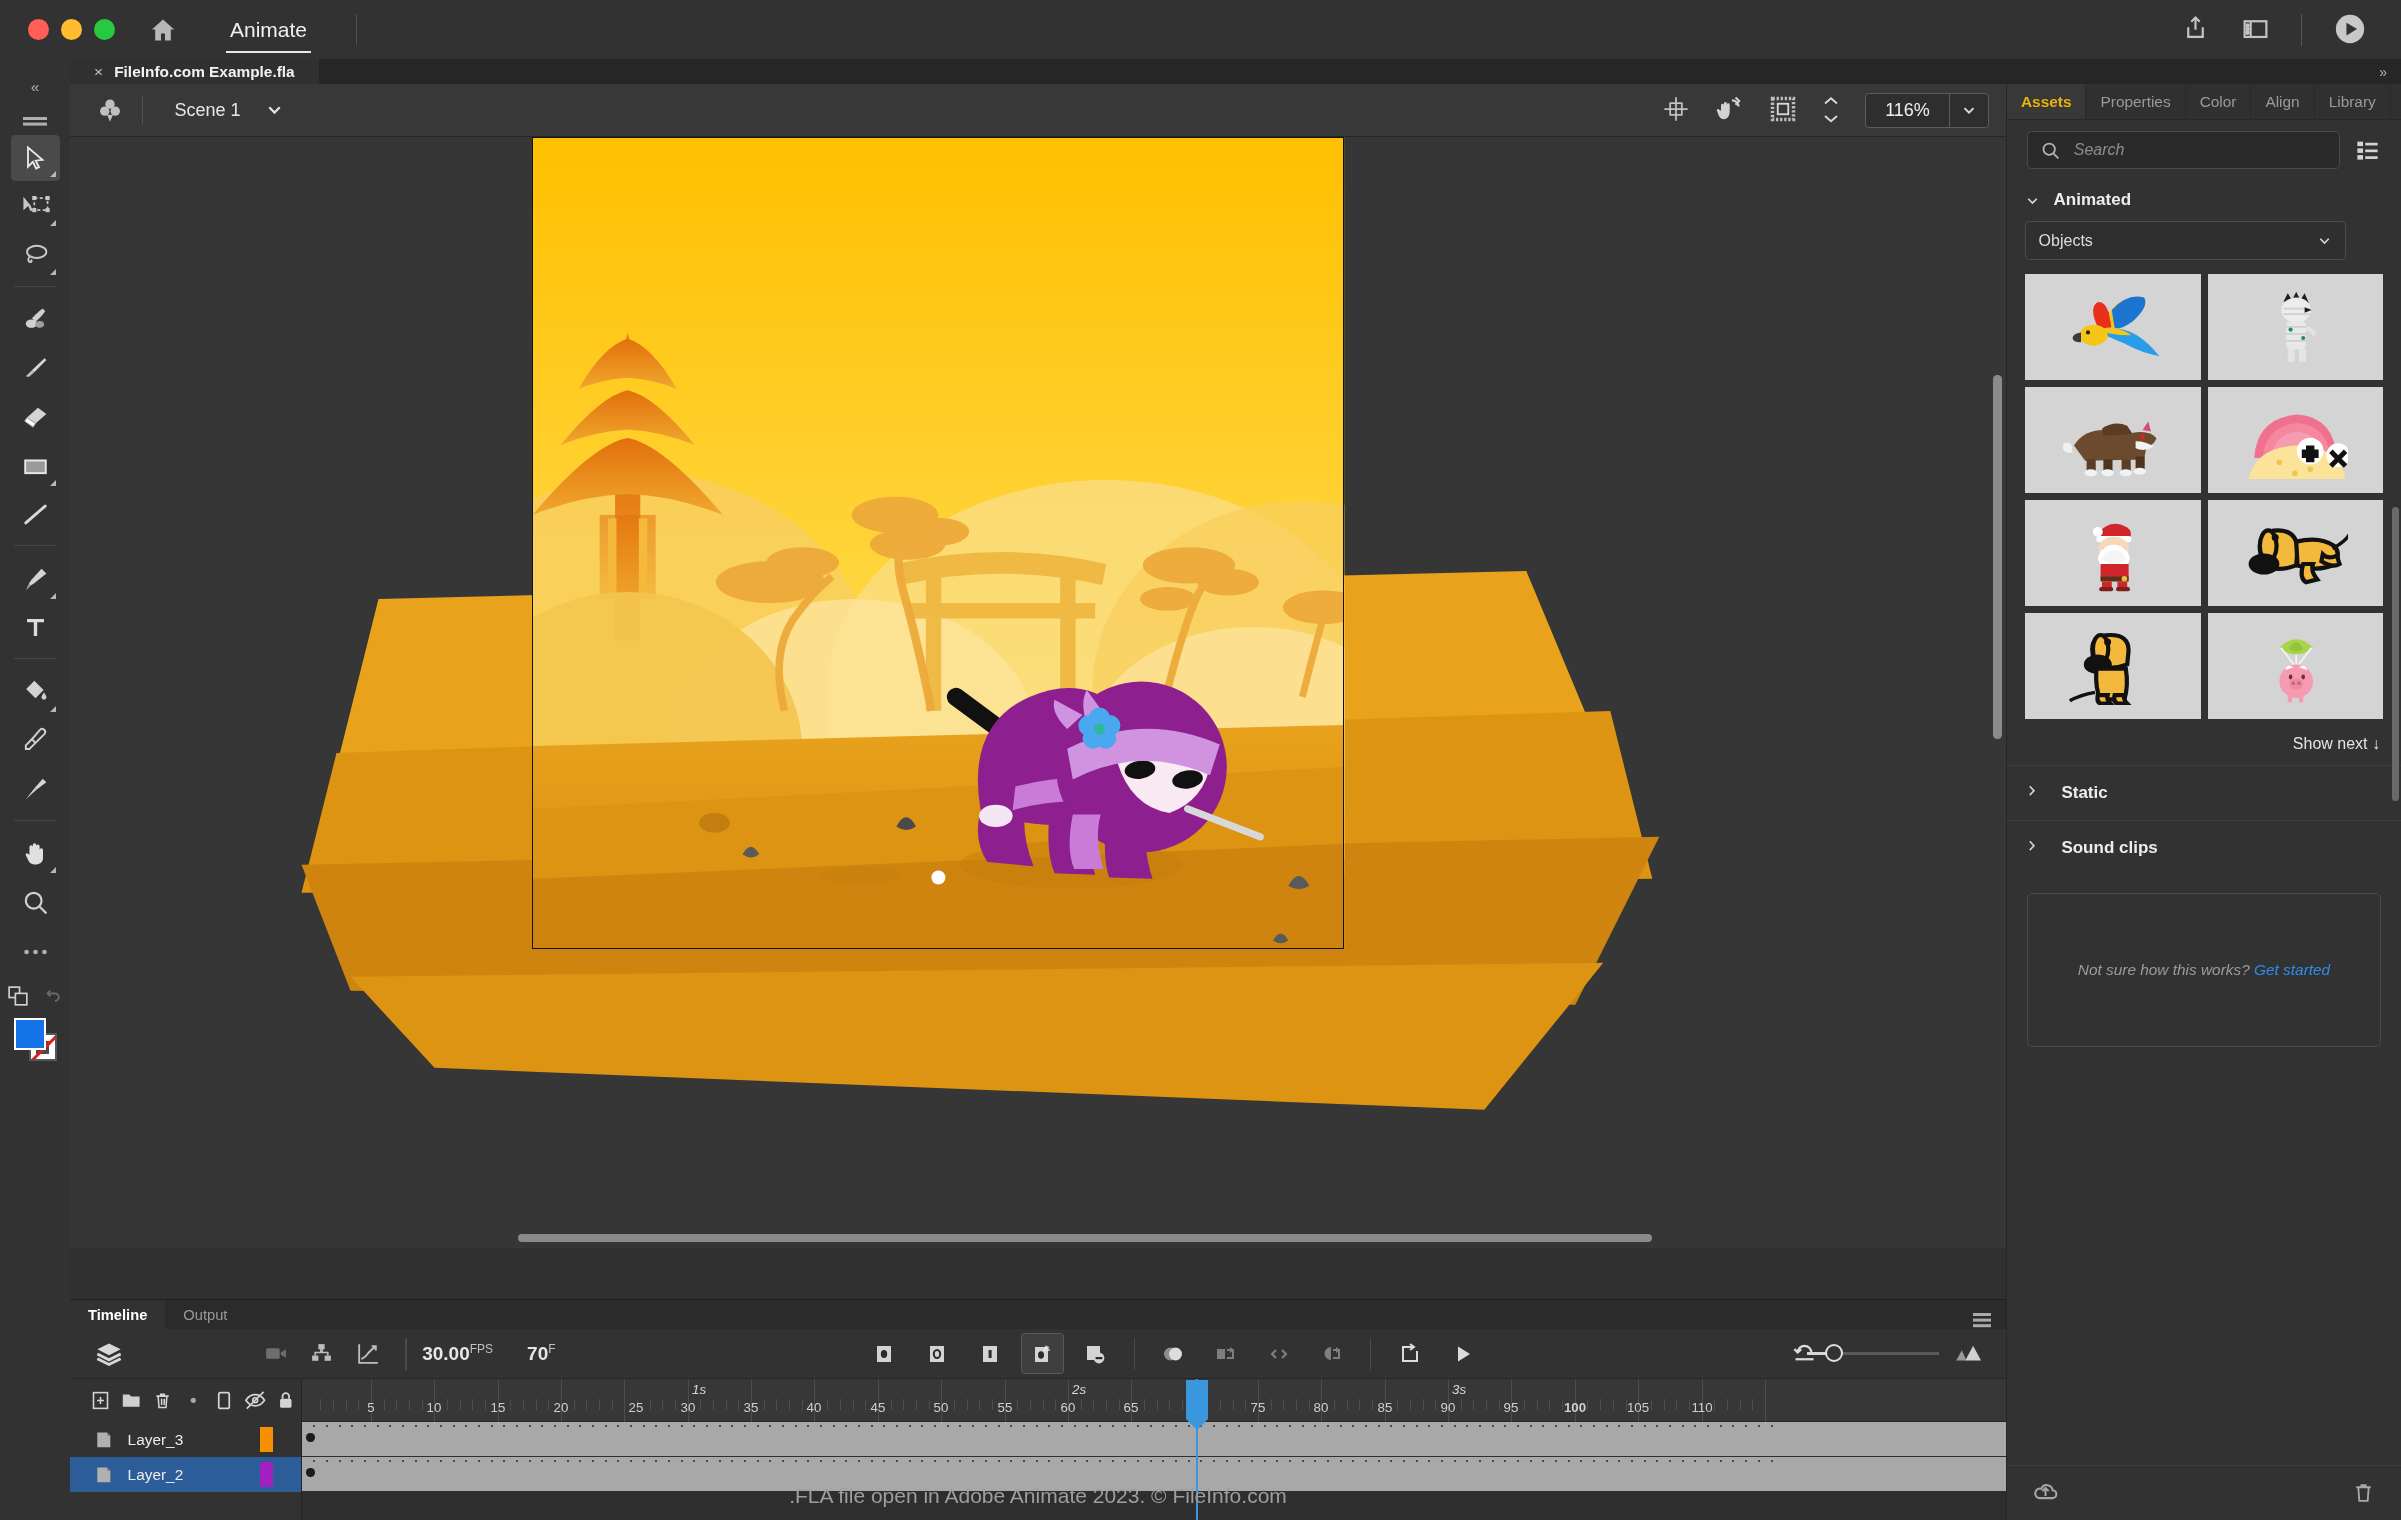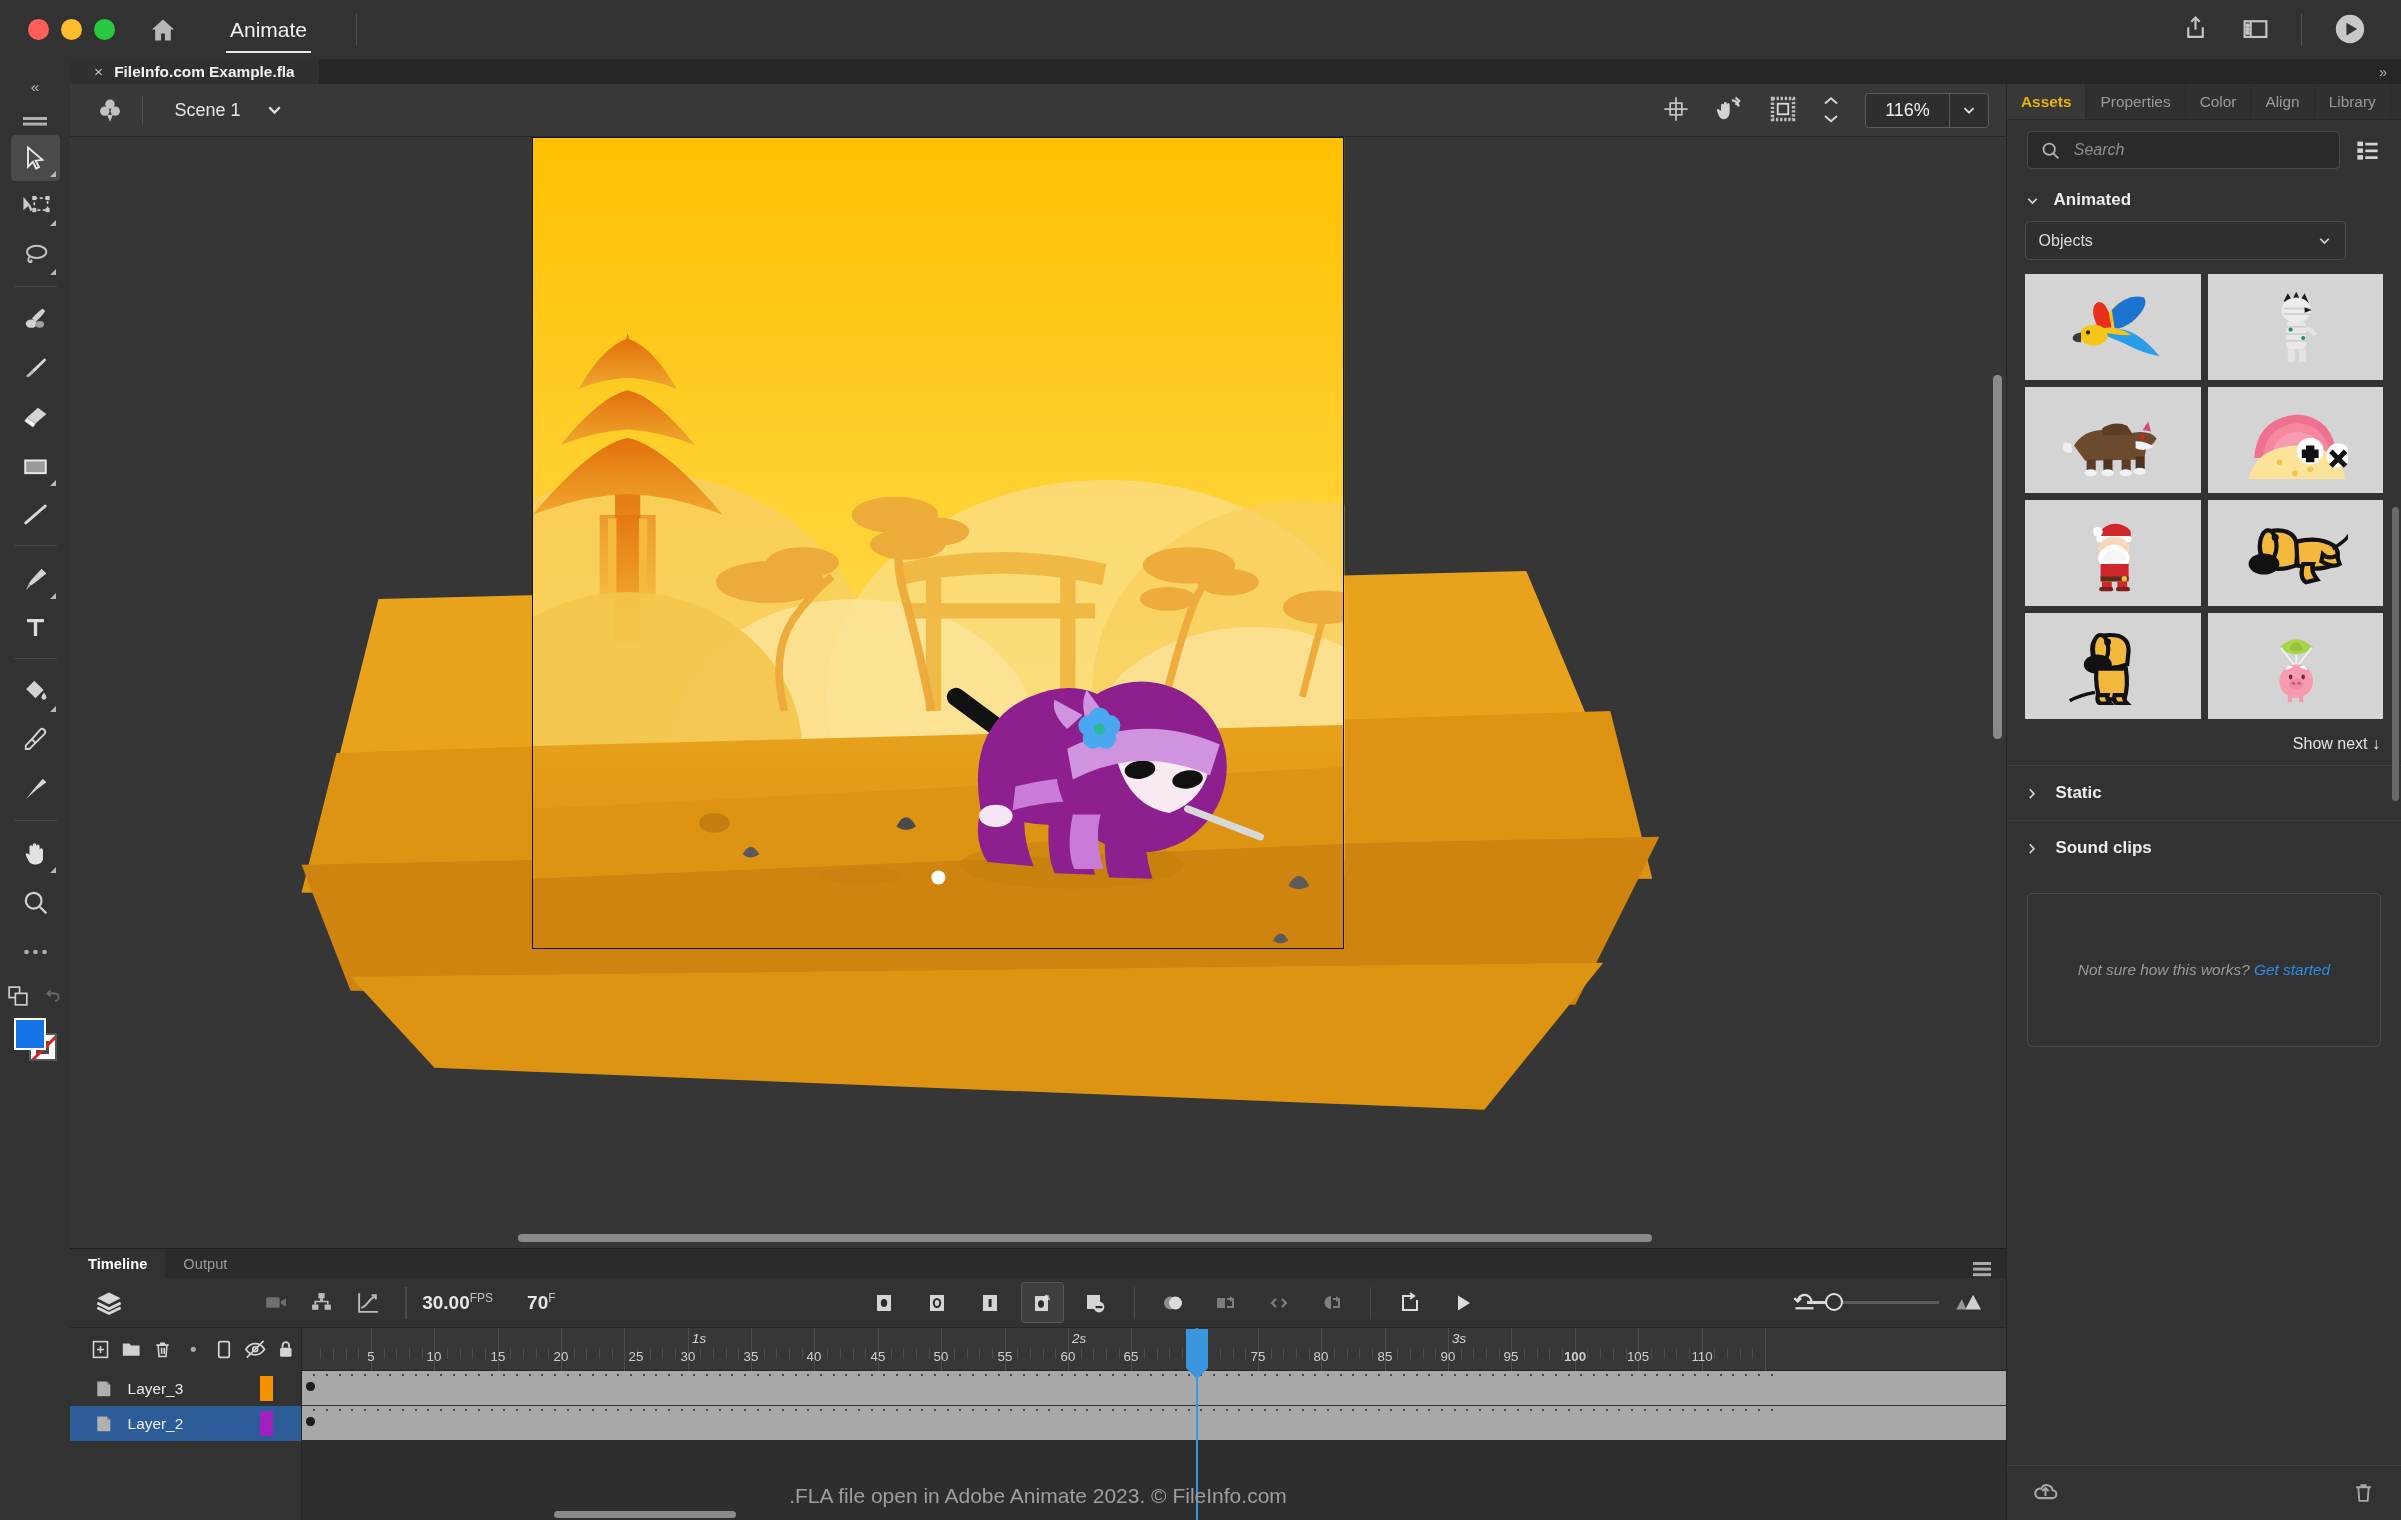--- a/index.html
+++ b/index.html
@@ -121,33 +121,33 @@
   .sec-hdr { display: flex; align-items: center; gap: 12.6px; padding: 14px 17px 7px 17px; }
   .sec-hdr .t { color: #ededed; font-size: 17px; font-weight: bold; }
   .sec-row { display: flex; align-items: center; gap: 12.6px; padding: 4.2px 18px; }
   .dd { flex: 1; height: 39px; background: #2f2f2f; border: 1.4px solid #4d4d4d; border-radius: 4.2px;
     display: flex; align-items: center; padding: 0 12.6px; }
   .dd span { color: #ddd; font-size: 16px; }
   .dd .c { margin-left: auto; }
   .grid { display: grid; grid-template-columns: 1fr 1fr; gap: 7px; padding: 9.8px 18px 0 18px; }
   .thumb { height: 106px; background: #d4d4d4; display:flex; align-items:center; justify-content:center; overflow:hidden;}
   .shownext { text-align: right; padding: 15.4px 21px 12.6px 0; color: #e4e4e4; font-size: 16px; }
-  .coll { border-top: 1.4px solid #3e3e3e; display: flex; align-items: center; gap: 16px; padding: 17px 17px; }
+  .coll { border-top: 1.4px solid #3e3e3e; display: flex; gap: 22px; padding: 17px 17px; }
   .coll .t { color: #ededed; font-size: 17px; font-weight: bold; }
   .hintbox { margin: 18px 19.6px 0 19.6px; border: 1.4px solid #4a4a4a; border-radius: 5.6px; height: 154px;
     display:flex; align-items:center; justify-content:center; }
   .hintbox .ht { color: #9b9b9b; font-size: 15.4px; font-style: italic; }
   .hintbox .lk { color: #2d8ceb; font-style: italic; }
   .rp-foot { margin-top: auto; height: 56px; border-top: 1.4px solid #3e3e3e; display:flex; align-items:center;
     justify-content: space-between; padding: 0 25px; }
   .rp-scroll { position:absolute; right: 2.1px; top: 448px; width: 7px; height: 294px; background:#6a6a6a; border-radius:3.5px;}
 
   
   .timeline {
-    position: absolute; left: 70px; right: 395px; bottom: 0; height: 273px;
+    position: absolute; left: 70px; right: 395px; bottom: 0; height: 222px;
     background: #323232; border-top: 1.4px solid #1f1f1f;
   }
   .tl-tabs { height: 29px; display: flex; align-items: stretch; background: #2b2b2b; }
   .tl-tab { display:flex; align-items:center; padding: 0 18px; font-size: 14.7px; color: #999; }
   .tl-tab.active { color: #fff; font-weight: bold; background: #323232; }
   .tl-menu { margin-left:auto; display:flex; align-items:center; padding: 0 15.4px; }
   .tl-menu i { display:block; width: 18px; height: 2.1px; background: #aaa; box-shadow: 0 5.6px 0 #aaa, 0 11.2px 0 #aaa; }
   .tl-ctrl { height: 50px; display: flex; align-items: center; border-bottom: 1.4px solid #272727; }
   .tl-layers-ico { width: 77px; display:flex; align-items:center; justify-content:center; }
   .ctrl-ico { width: 46px; display:flex; align-items:center; justify-content:center; }

